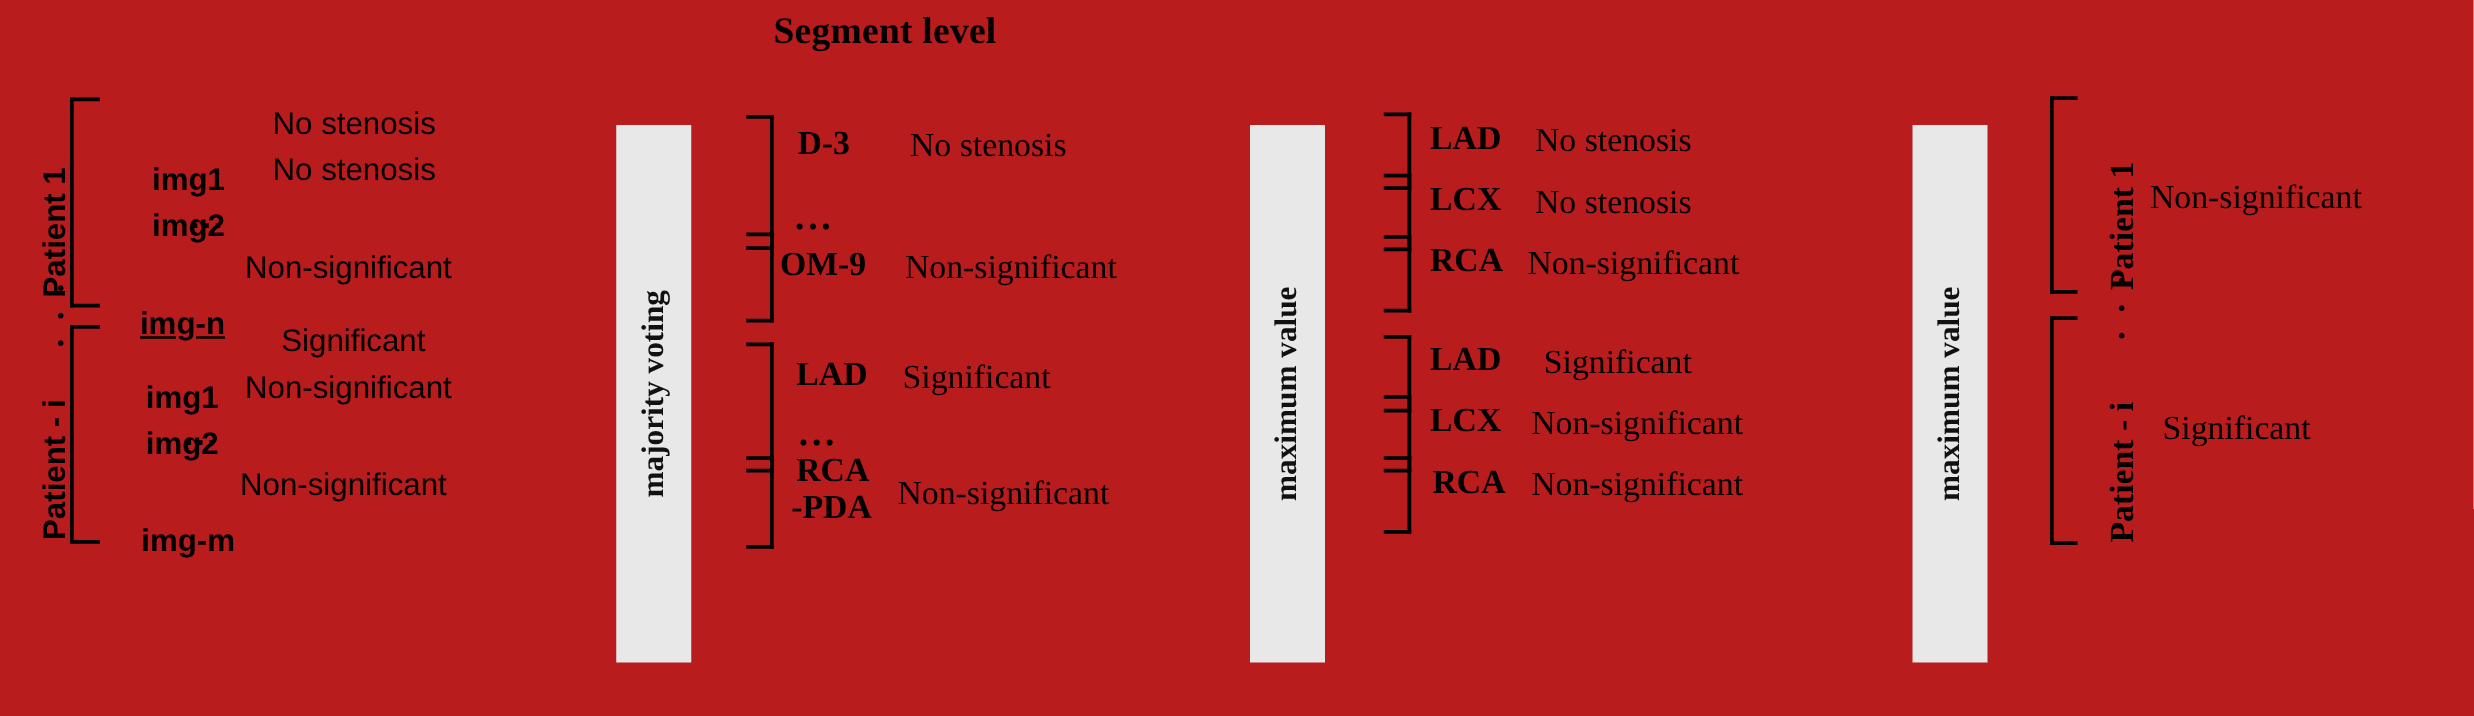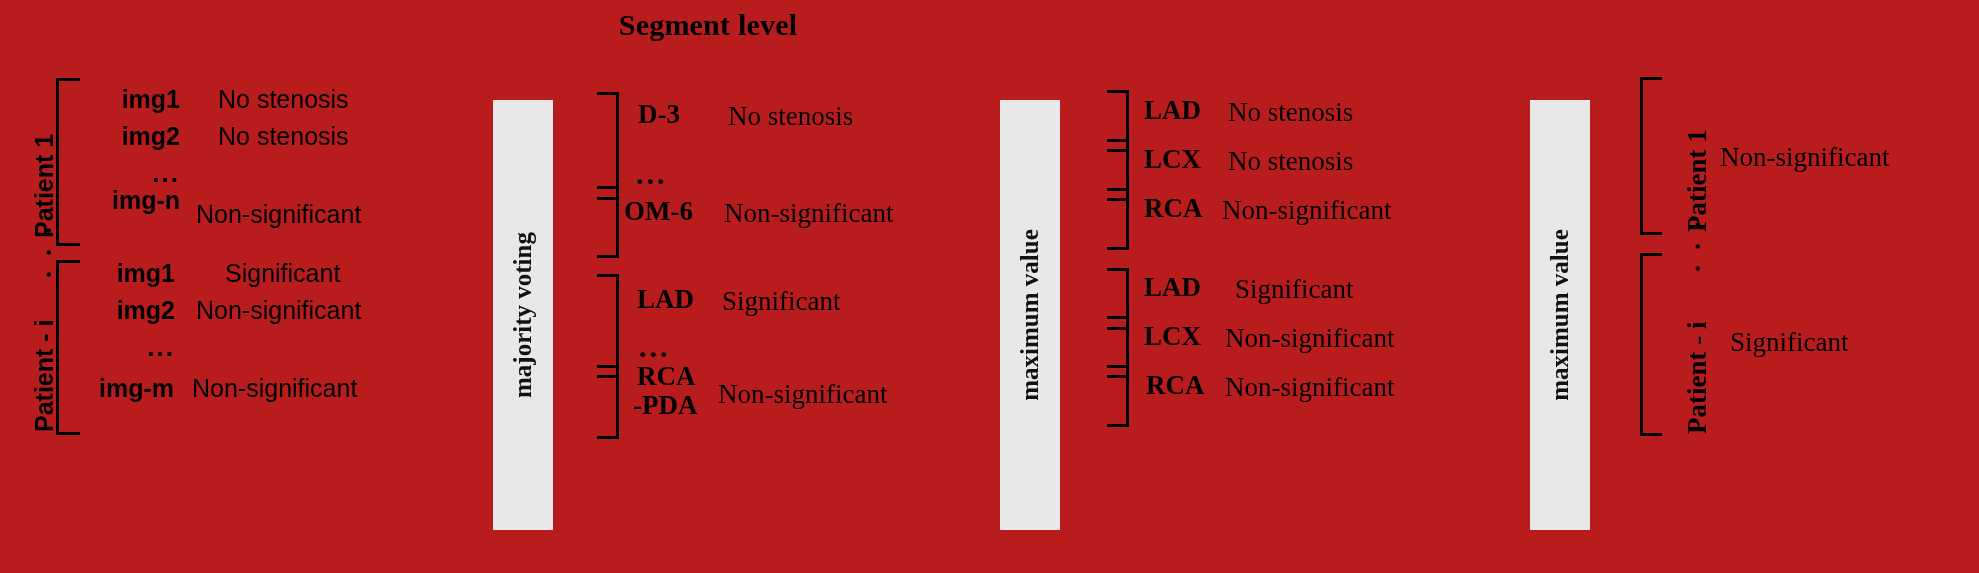--- a/index.html
+++ b/index.html
@@ -76,20 +76,21 @@
     font-weight: bold;
     font-size: 27px;
   }
 
   
   .key-sans {
     font-family: "Liberation Sans", "DejaVu Sans", sans-serif;
     font-weight: bold;
     font-size: 25px;
     white-space: nowrap;
+    margin-top: 45px;
   }
   .val-sans {
     font-family: "Liberation Sans", "DejaVu Sans", sans-serif;
     font-weight: normal;
     font-size: 25px;
     white-space: nowrap;
   }
   .key-serif {
     font-family: "Liberation Serif", "DejaVu Serif", serif;
     font-weight: bold;
@@ -145,46 +146,46 @@
   <div class="rot-label sans" style="left:30px; top:432px;">Patient - i</div>
 
   <div class="abs key-sans rtxt" style="left:60px; top:85px; width:120px;">img1</div>
   <div class="abs val-sans" style="left:218px; top:85px;">No stenosis</div>
 
   <div class="abs key-sans rtxt" style="left:60px; top:122px; width:120px;">img2</div>
   <div class="abs val-sans" style="left:218px; top:122px;">No stenosis</div>
 
   <div class="abs ellipsis-h rtxt" style="left:60px; top:158px; width:120px;">...</div>
 
-  <div class="abs key-sans rtxt" style="left:50px; top:186px; width:130px;">img-n</div>
+  <div class="abs key-sans rtxt" style="left:50px; top:200px; width:130px;text-decoration:underline;">img-n</div>
   <div class="abs val-sans" style="left:196px; top:200px;">Non-significant</div>
 
   <div class="abs key-sans rtxt" style="left:55px; top:259px; width:120px;">img1</div>
   <div class="abs val-sans" style="left:225px; top:259px;">Significant</div>
 
   <div class="abs key-sans rtxt" style="left:55px; top:296px; width:120px;">img2</div>
   <div class="abs val-sans" style="left:196px; top:296px;">Non-significant</div>
 
   <div class="abs ellipsis-h rtxt" style="left:55px; top:332px; width:120px;">...</div>
 
-  <div class="abs key-sans rtxt" style="left:44px; top:374px; width:130px;text-align:right;">img-m</div>
+  <div class="abs key-sans rtxt" style="left:58px; top:374px; width:130px;text-align:right;">img-m</div>
   <div class="abs val-sans" style="left:192px; top:374px;">Non-significant</div>
 
   <div class="abs op-bar" style="left:493px; top:100px; width:60px; height:430px;">
     <span class="op-bar-label">majority voting</span>
   </div>
 
   <div class="brk brk-right abs" style="left:597px; top:92px; width:22px; height:108px;"></div>
   <div class="abs key-serif" style="left:638px; top:101px;">D-3</div>
   <div class="abs val-serif" style="left:728px; top:101px;">No stenosis</div>
 
   <div class="abs ellipsis-serif" style="left:636px; top:157px;">...</div>
 
   <div class="brk brk-right abs" style="left:597px; top:186px; width:22px; height:72px;"></div>
-  <div class="abs key-serif" style="left:624px; top:198px;">OM-6</div>
+  <div class="abs key-serif" style="left:624px; top:198px;">OM-9</div>
   <div class="abs val-serif" style="left:724px; top:198px;">Non-significant</div>
 
   <div class="brk brk-right abs" style="left:597px; top:274px; width:22px; height:104px;"></div>
   <div class="abs key-serif" style="left:637px; top:286px;">LAD</div>
   <div class="abs val-serif" style="left:722px; top:286px;">Significant</div>
 
   <div class="abs ellipsis-serif" style="left:639px; top:330px;">...</div>
 
   <div class="brk brk-right abs" style="left:597px; top:365px; width:22px; height:74px;"></div>
   <div class="abs key-serif" style="left:637px; top:363px;">RCA</div>

